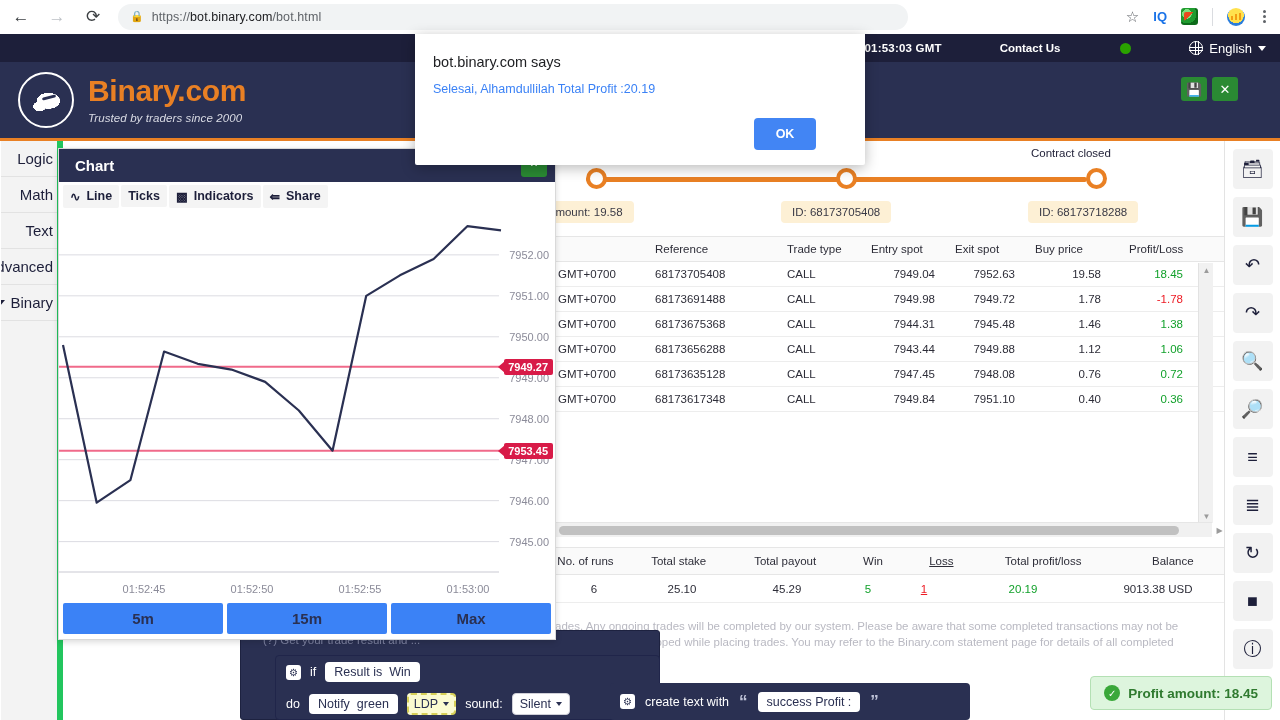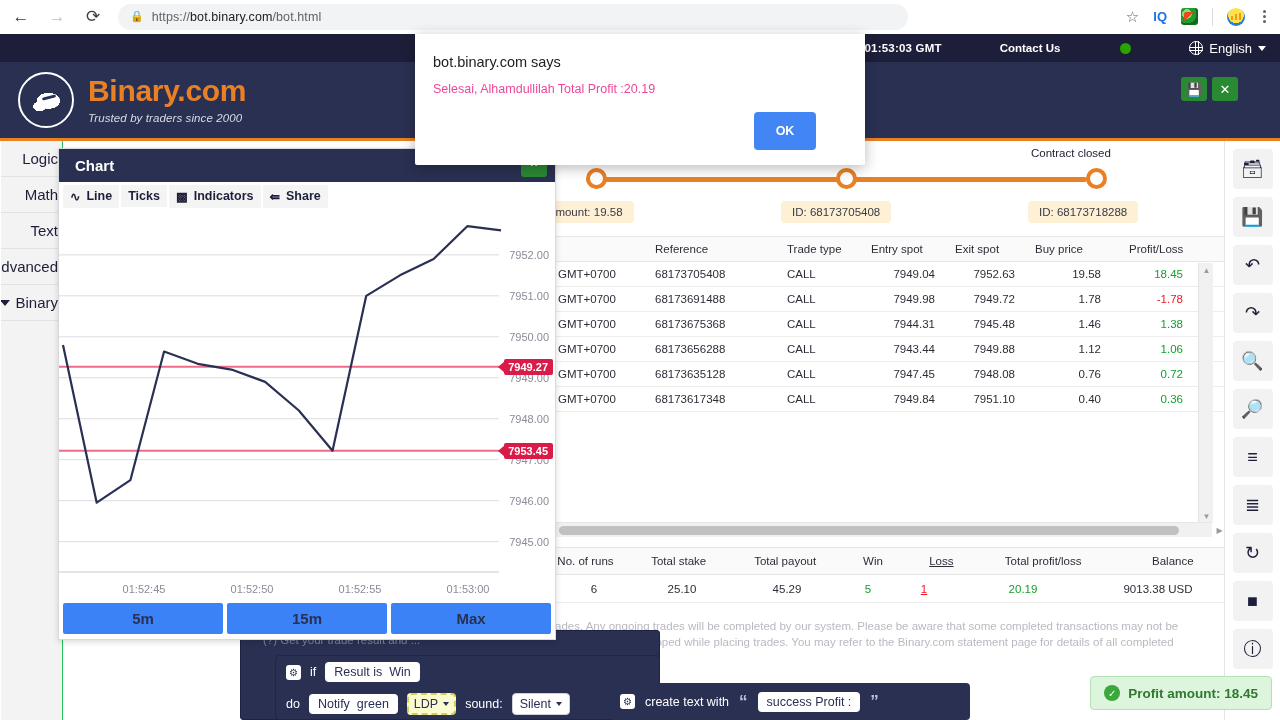--- a/index.html
+++ b/index.html
@@ -88,21 +88,21 @@
   .logo-text .t1 { font-size: 30px; font-weight: bold; color: #ffffff; letter-spacing: -.3px; }
   .logo-text .t1 span { color: #e98024; }
   .logo-text .t2 { font-size: 11.5px; color: #d9dbe4; font-style: italic; margin-top: 7px; letter-spacing: .1px; }
 
   
   .orange-rule { position: absolute; top: 138px; left: 0; width: 1280px; height: 3px; background: #e98024; }
 
   
   .toolbox {
     position: absolute; top: 141px; left: 1px; width: 62px; height: 579px;
-    background: #f3f3f3; border-right: 1px solid #22c55e;
+    background: #f3f3f3; border-right: 6px solid #22c55e;
   }
   .tb-item {
     height: 36px; display: flex; align-items: center; justify-content: flex-end;
     padding-right: 4px; border-bottom: 1px solid #e2e2e2; font-size: 15px; color: #1d1f3a;
     white-space: nowrap; overflow: hidden;
   }
   .tb-item .tri { width:0;height:0;border-left:5px solid transparent;border-right:5px solid transparent;
     border-top:6px solid #1d1f3a; margin-right: 5px; flex: none; }
 
   
@@ -256,23 +256,23 @@
     border-top: 6px solid transparent; border-bottom: 6px solid transparent; border-right: 7px solid #d81b48;
   }
 
   
   .dialog {
     position: absolute; top: 34px; left: 415px; width: 450px; height: 131px;
     background: #ffffff; box-shadow: 0 3px 14px rgba(0,0,0,.28); z-index: 50;
     border-bottom-left-radius: 2px; border-bottom-right-radius: 2px;
   }
   .dlg-title { font-size: 14.5px; color: #202124; padding: 20px 0 0 18px; }
-  .dlg-msg { font-size: 12.5px; color: #ec4899; padding: 12px 0 0 18px; }
+  .dlg-msg { font-size: 12.5px; color: #3b82f6; padding: 12px 0 0 18px; }
   .dlg-ok {
-    position: absolute; right: 49px; bottom: 15px; width: 62px; height: 38px;
+    position: absolute; right: 49px; bottom: 15px; width: 62px; height: 32px;
     background: #4285f4; color: #fff; font-size: 12.5px; font-weight: bold; border-radius: 4px;
     display: flex; align-items: center; justify-content: center;
   }
 
   
   .toast {
     position: absolute; right: 8px; bottom: 10px; height: 34px; background: #ddf5dd;
     border: 1px solid #b4e0b4; border-radius: 4px; display: flex; align-items: center;
     gap: 8px; padding: 0 13px; z-index: 40;
   }

